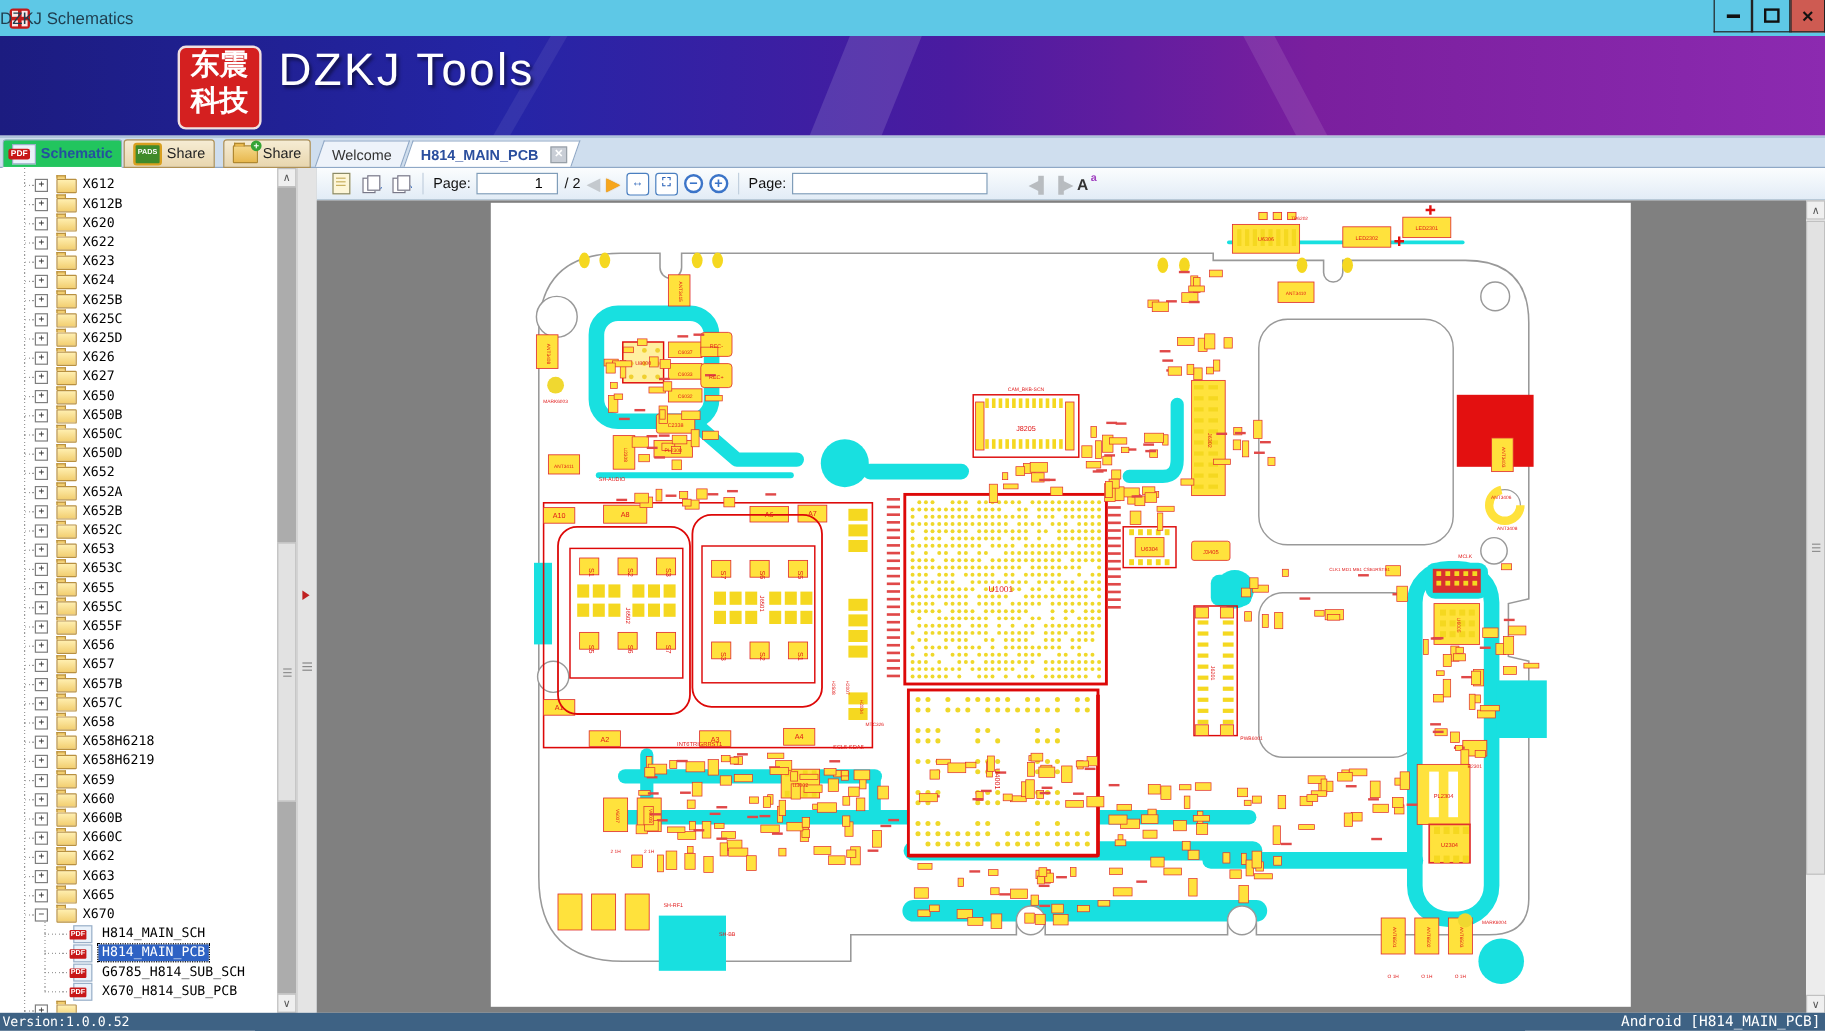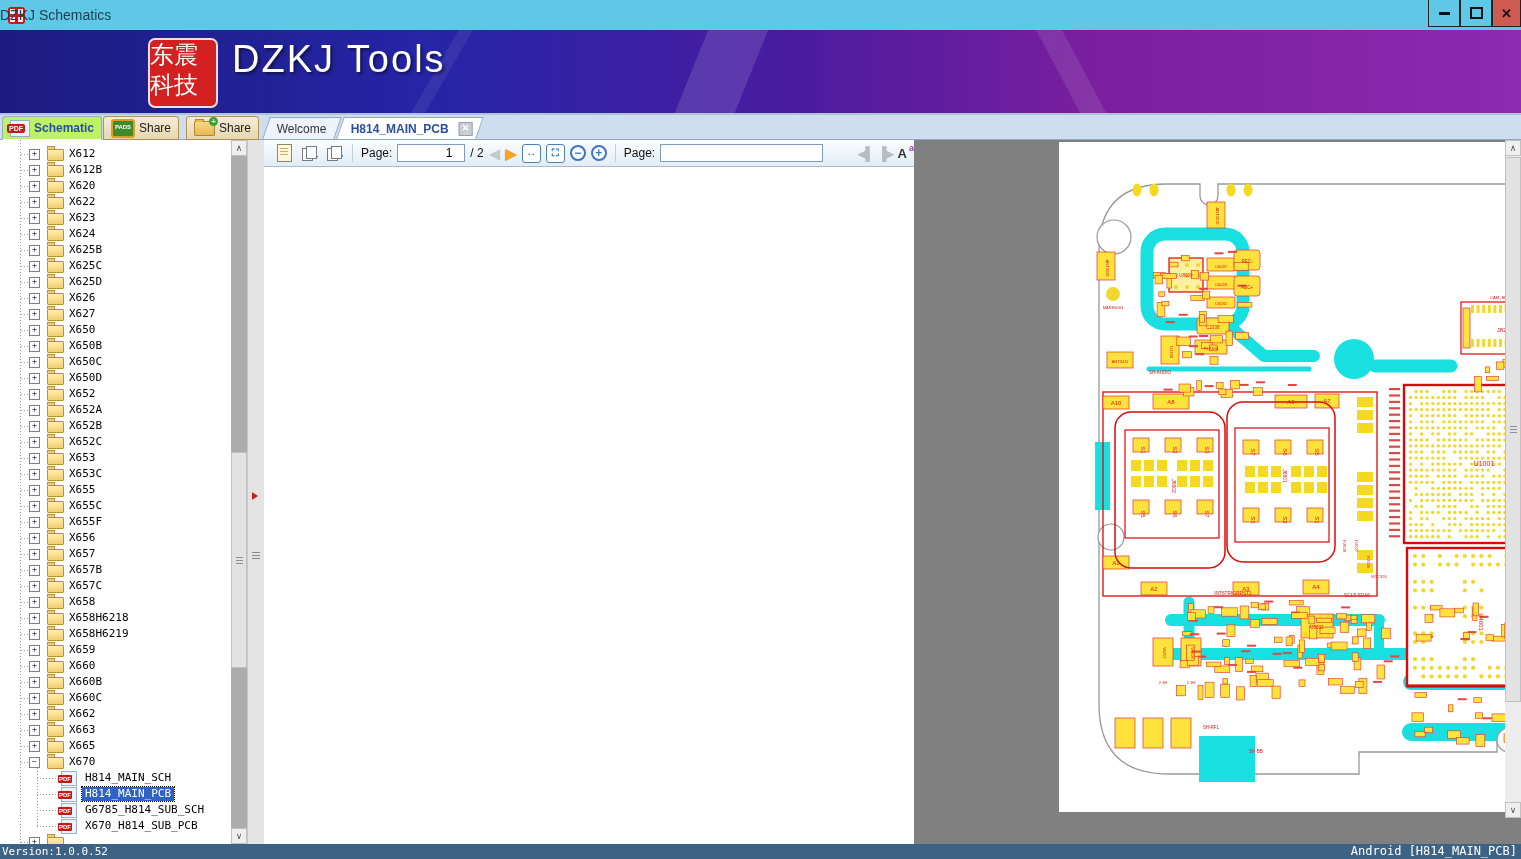--- a/index.html
+++ b/index.html
@@ -15,27 +15,27 @@
   .wbtn{width:30px;height:26px;border:1px solid #222;border-top:none;display:flex;align-items:center;justify-content:center;background:#5EC8E6;cursor:pointer}
   .wbtn.close{width:27px;background:#CE5B52}
   .glyph-min{width:11px;height:3px;background:#111}
   .glyph-max{width:9px;height:8px;border:2px solid #111}
   .glyph-x{font-weight:bold;font-size:13px;color:#111;line-height:1}
   
   .banner{height:83px;background:linear-gradient(90deg,#1C1C80 0%,#2525A6 28%,#4A1BA0 52%,#7A1F9E 72%,#8C2AB0 100%);position:relative;overflow:hidden;border-bottom:2px solid #AFC4DA}
   .streak1{position:absolute;left:690px;top:-20px;width:60px;height:130px;background:rgba(255,255,255,.13);transform:skewX(-22deg)}
   .streak2{position:absolute;left:1060px;top:-30px;width:26px;height:150px;background:rgba(255,255,255,.10);transform:skewX(28deg)}
   .streak3{position:absolute;left:430px;top:-10px;width:14px;height:120px;background:rgba(255,255,255,.07);transform:skewX(-30deg)}
-  .logo{position:absolute;left:148px;top:8px;width:66px;height:66px;background:#D42020;border-radius:7px;border:2px solid #F0E0E0;color:#fff;font-weight:normal;font-size:24px;line-height:30px;}
+  .logo{position:absolute;left:148px;top:8px;width:66px;height:66px;background:#D42020;border-radius:7px;border:2px solid #F0E0E0;color:#fff;font-weight:bold;font-size:24px;line-height:30px;text-align:center}
   .bannertitle{position:absolute;left:232px;top:8px;color:#fff;font-size:38px;font-weight:normal;letter-spacing:2px;text-shadow:2px 2px 3px rgba(0,0,0,.5)}
   .bannersub{position:absolute;left:800px;top:24px;color:#fff;font-size:28px;text-shadow:2px 2px 3px rgba(0,0,0,.45)}
   
   .tabrow{height:24px;background:#CFDEEE;position:relative;border-bottom:1px solid #8FA8C6}
   .ttab{position:absolute;top:1px;height:22px;display:flex;align-items:center;gap:4px;padding:0 7px;cursor:pointer;font-size:12px}
-  .ttab.active{background:#bef264;border:1px solid #96ACC4;border-bottom:1px solid #fff;border-radius:3px 3px 0 0;color:#24509E;font-weight:bold}
+  .ttab.active{background:#22c55e;border:1px solid #96ACC4;border-bottom:1px solid #fff;border-radius:3px 3px 0 0;color:#24509E;font-weight:bold}
   .ttab.tan{background:linear-gradient(#F6ECD4,#E8D6AE);border:1px solid #B09154;border-radius:3px 3px 0 0;color:#222}
   .pdfico{width:18px;height:15px;background:#EAF2FA;border:1px solid #9AB0C8;position:relative}
   .pdfico b{position:absolute;left:-4px;top:3px;background:#C81818;color:#fff;font:bold 7px/9px "Liberation Sans",sans-serif;padding:0 2px;border-radius:2px}
   .padsico{width:20px;height:15px;background:#3F8A2A;border:2px solid #D8A020;border-radius:3px;color:#fff;font:bold 6px/12px "Liberation Sans",sans-serif;text-align:center}
   .shareico{width:19px;height:13px;background:linear-gradient(#F5D88A,#E8B84E);border:1px solid #B08830;border-radius:1px;position:relative}
   .shareico::before{content:'';position:absolute;left:0;top:-3px;width:7px;height:2px;background:#E8B84E;border:1px solid #B08830;border-bottom:none}
   .shareico i{position:absolute;right:-4px;top:-5px;width:9px;height:9px;background:#35A435;border-radius:50%;color:#fff;font:bold 8px/9px "Liberation Sans",sans-serif;text-align:center;font-style:normal}
   .dtab{position:absolute;top:2px;height:21px;background:#EEF3FA;border:1px solid #8FA8C6;border-bottom:none;transform:skewX(-19deg);display:flex;align-items:center;cursor:pointer}
   .dtab .lbl{transform:skewX(19deg);font-size:12px;color:#333;padding:0 10px;white-space:nowrap}
   .dtab.active{background:#fff}
@@ -60,21 +60,21 @@
   
   .sscroll{position:absolute;left:231px;top:0;width:16px;height:704px;background:#ACACAC}
   .sarr{position:absolute;left:0;width:16px;height:16px;background:#EFEFEF;border:1px solid #C0C0C0;box-sizing:border-box;font:9px/14px "Liberation Sans",sans-serif;text-align:center;color:#555;cursor:pointer}
   .sthumb{position:absolute;left:0;width:16px;background:#E2E2E2;border:1px solid #C0C0C0;box-sizing:border-box;cursor:pointer}
   .grip{position:absolute;left:4px;width:7px;height:1px;background:#909090}
   .splitter{position:absolute;left:247px;top:0;width:16px;height:704px;background:#E4E4E4;border-left:1px solid #C8C8C8;cursor:col-resize}
   .sp-arrow{position:absolute;left:4px;top:352px;width:0;height:0;border-left:6px solid #C02020;border-top:4px solid transparent;border-bottom:4px solid transparent}
   .sp-grip{position:absolute;left:4px;top:412px}
   .sp-grip div{width:8px;height:1px;background:#888;margin-bottom:2px}
   
-  .rightcol{flex:1;display:flex;flex-direction:row}
+  .rightcol{flex:1;display:flex;flex-direction:column}
   .toolbar{height:26px;background:linear-gradient(#FBFDFE,#E2ECF6);border-bottom:1px solid #A8BCCE;display:flex;align-items:center;gap:5px;padding-left:10px;font-size:12px;color:#111}
   .tbico{width:20px;height:19px;display:flex;align-items:center;justify-content:center;cursor:pointer;position:relative}
   .docico{width:13px;height:16px;background:#FDF6D8;border:1px solid #8A8A66;position:relative}
   .docico::before{content:'';position:absolute;left:2px;top:3px;width:8px;height:1px;background:#C8B060;box-shadow:0 3px 0 #C8B060,0 6px 0 #C8B060}
   .dualpage{width:15px;height:15px;position:relative}
   .dualpage::before{content:'';position:absolute;left:0;top:2px;width:9px;height:11px;background:#fff;border:1px solid #778}
   .dualpage::after{content:'';position:absolute;left:4px;top:0;width:9px;height:11px;background:#fff;border:1px solid #778}
   .dualpage i{position:absolute;right:-2px;bottom:-1px;font-style:normal;font-size:9px;color:#2A62B8;line-height:1}
   .vsep{width:1px;height:18px;background:#C2D0DE;margin:0 3px}
   .pageinput{width:52px;height:16px;border:1px solid #7F9DB9;font:12px "Liberation Sans",sans-serif;text-align:right;padding:0 12px 0 2px}

